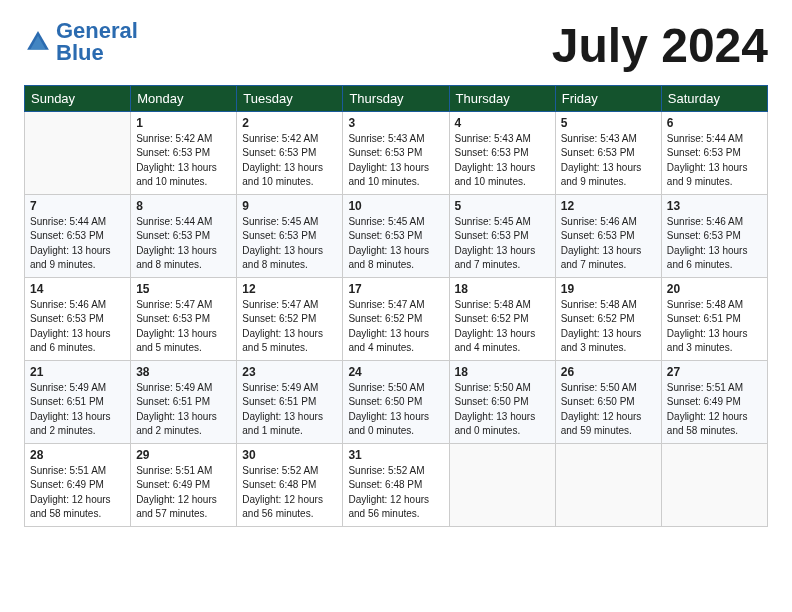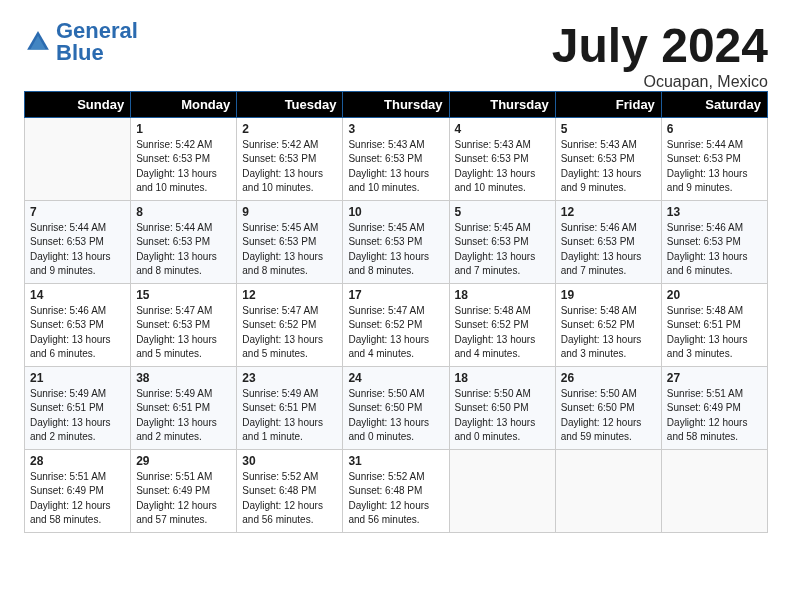--- a/index.html
+++ b/index.html
@@ -11,20 +11,21 @@
       overflow: hidden;
     }
     .page {
       width: 792px;
       padding: 20px 24px 16px 24px;
     }
     .header-row {
       display: flex;
       justify-content: space-between;
       align-items: flex-start;
+      margin-bottom: 12px;
     }
     .logo {
       display: flex;
       align-items: center;
       gap: 4px;
     }
     .logo-text {
       font-size: 22px;
       font-weight: bold;
       color: #1a1a1a;
@@ -49,26 +50,26 @@
     .location-title {
       font-size: 16px;
       color: #333;
     }
     .calendar-table {
       width: 100%;
       border-collapse: collapse;
       border: 1px solid #ccc;
     }
     .calendar-table th {
-      background-color: #000000;
+      background-color: #14532d;
       color: #fff;
       font-size: 13px;
-      font-weight: bold;
+      font-weight: normal;
       padding: 5px 6px;
-      text-align: right;
+      text-align: left;
       border: 1px solid #1a5a9a;
     }
     .calendar-table td {
       vertical-align: top;
       border: 1px solid #ccc;
       padding: 4px 5px;
       width: calc(100% / 7);
       min-height: 70px;
       font-size: 10.5px;
       color: #222;
@@ -107,21 +108,20 @@
       </svg>
       <div>
         <div class="logo-text">
           <span>General</span><br>
           <span style="color:#2b6bb0;">Blue</span>
         </div>
       </div>
     </div>
     <div class="title-block">
       <div class="month-title">July 2024</div>
-      <div class="location-title">Ocuapan, Mexico</div>
     </div>
   </div>
 
   <table class="calendar-table">
     <thead>
       <tr>
       <th>Sunday</th>
           <th>Monday</th>
           <th>Tuesday</th>
           <th>Thursday</th>

